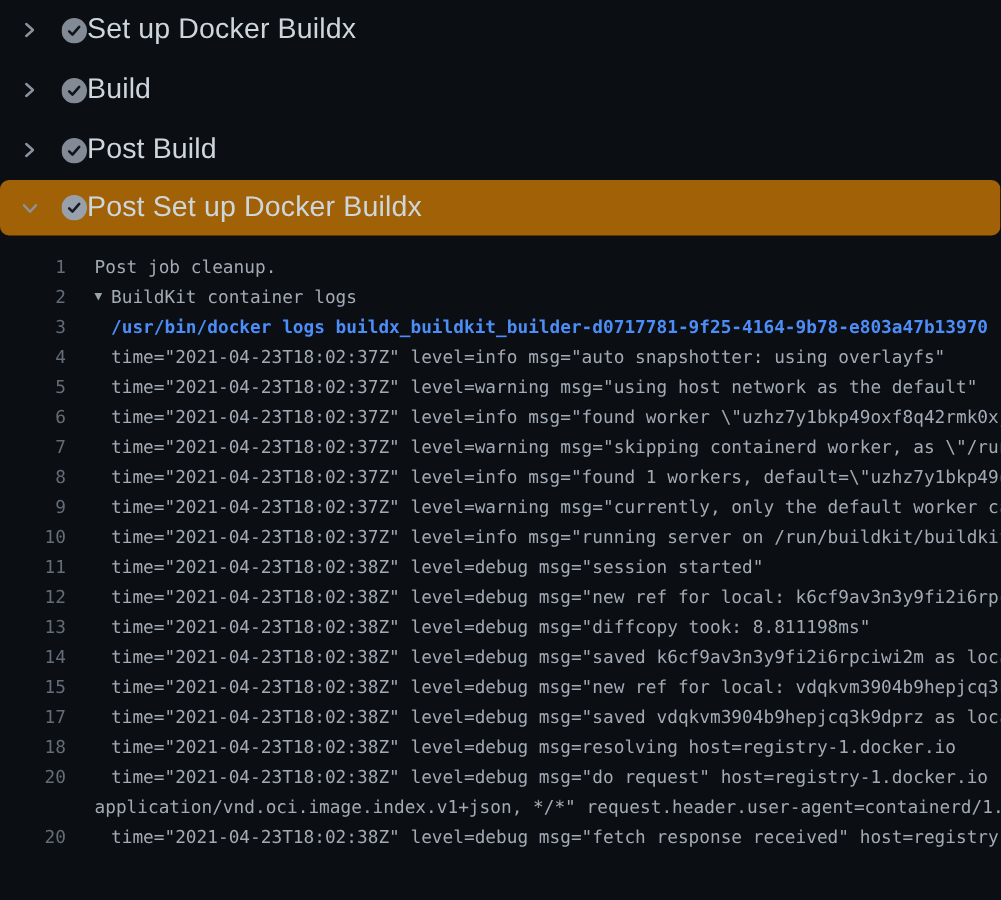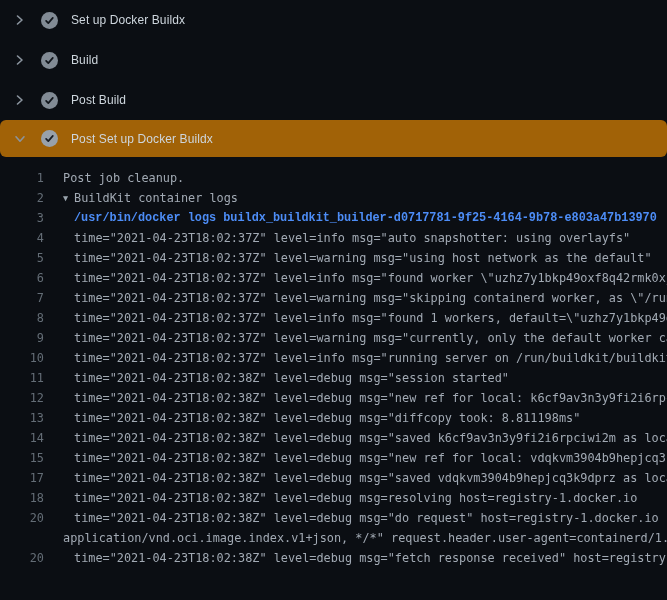--- a/index.html
+++ b/index.html
@@ -11,36 +11,36 @@
   }
   .steps { width: 667px; }
   .step {
     height: 40px; display: flex; align-items: center; cursor: pointer;
   }
   .step.expanded {
     height: 37px; background: #a16207; border-radius: 6px;
   }
   .chev { width: 16px; height: 16px; margin-left: 12px; flex: 0 0 auto; display: flex; align-items: center; justify-content: center; }
   .check { margin-left: 13px; flex: 0 0 auto; display: flex; }
-  .step-label { margin-left: 13px; color: #ced6dd; font-size: 12px; letter-spacing: .1px; }
+  .step-label { margin-left: 0; color: #ced6dd; font-size: 19px; letter-spacing: .1px; }
   .log {
     position: relative; padding-top: 11px;
     font-family: "DejaVu Sans Mono", monospace;
     font-size: 11.85px; line-height: 20px;
     width: 667px; overflow: hidden;
   }
   .log-row { position: relative; height: 20px; white-space: pre; }
   .ln {
     position: absolute; left: 0; top: 0; width: 44px;
     text-align: right; color: #646d76; cursor: pointer;
   }
   .lt { position: absolute; top: 0; color: #a2aab4; white-space: pre; }
   .lt.base { left: 63px; }
   .lt.group { left: 74px; }
-  .lt.command { color: #4d8df7; font-weight: 700; font-family: Liberation Mono, monospace; }
+  .lt.command { color: #4d8df7; font-weight: 700; }
   .tri {
     position: absolute; left: 63px; top: 0; color: #9aa4ad;
     font-size: 8.5px; line-height: 20px; cursor: pointer;
   }
 </style>
 </head>
 <body>
 
 <div class="steps">
 

